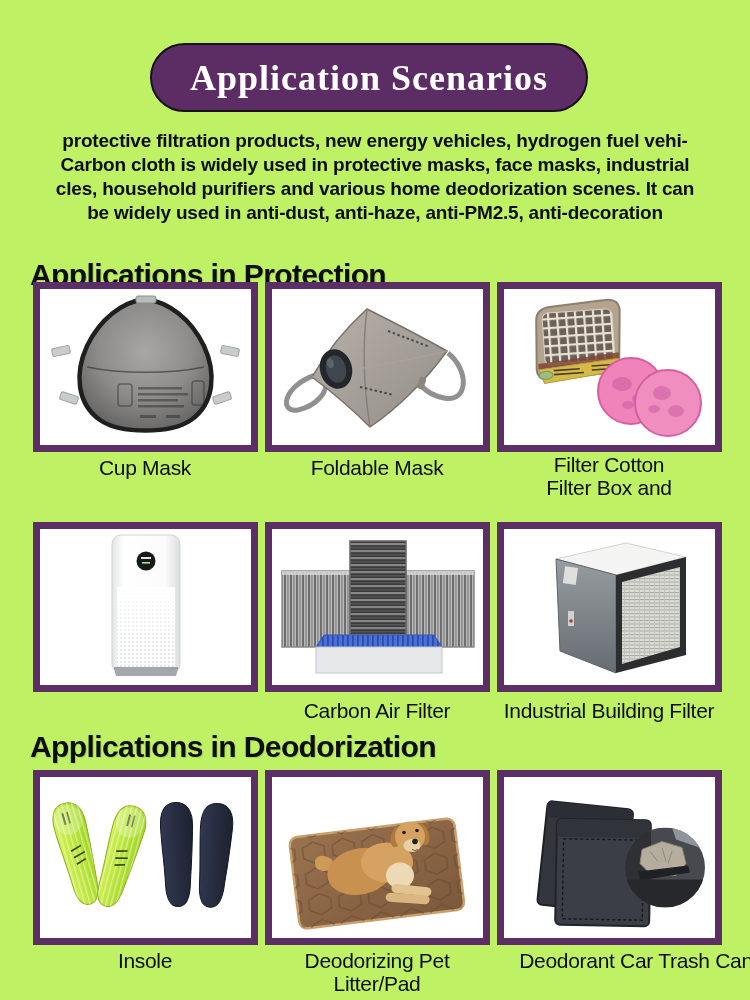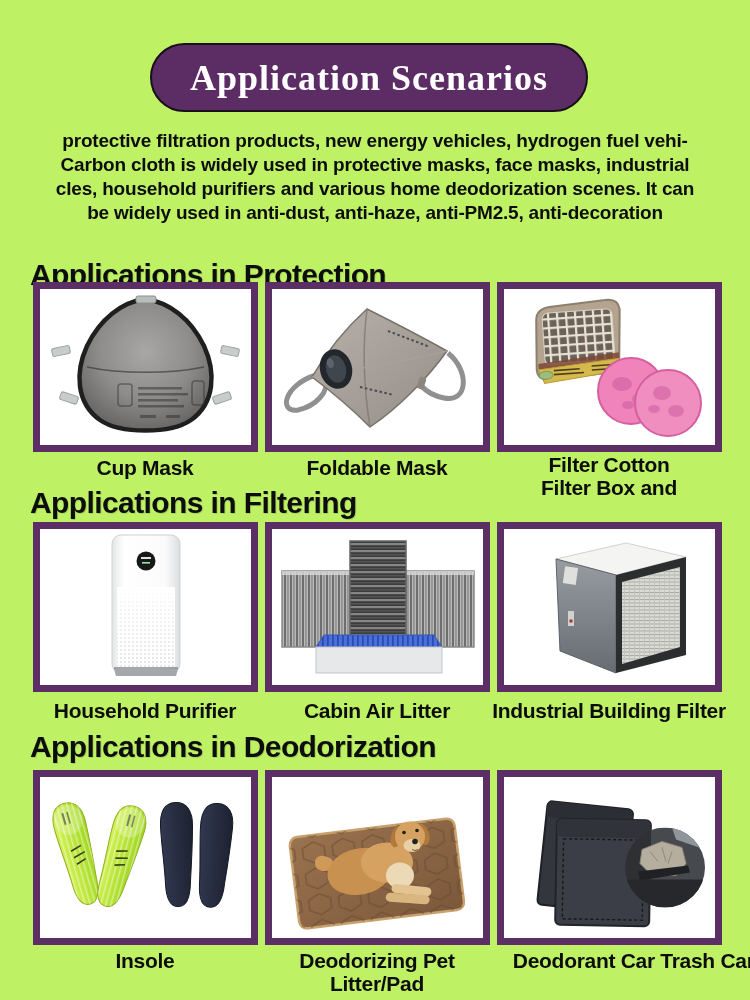--- a/index.html
+++ b/index.html
@@ -11,40 +11,39 @@
   .banner-text{font-family:"Liberation Serif",serif;font-weight:bold;font-size:36px;color:#ffffff;letter-spacing:1px;}
   .intro{position:absolute;left:18px;top:129px;width:714px;text-align:center;
          font-weight:bold;font-size:19px;line-height:24px;letter-spacing:-0.2px;}
   .heading{position:absolute;left:30px;font-size:30px;font-weight:bold;letter-spacing:-0.6px;
            text-shadow:1px 1px 0 rgba(0,0,0,0.12);}
   .card{position:absolute;width:225px;height:170px;box-sizing:border-box;margin:0;
         border:7px solid #5c2e66;background:#ffffff;}
   .card.tall{height:175px;}
   .card svg{display:block;}
   .cap{position:absolute;transform:translateX(-50%);text-align:center;white-space:nowrap;
-       font-weight:bold;font-size:21px;line-height:23px;letter-spacing:-0.3px;}
+       font-weight:normal;font-size:21px;line-height:23px;letter-spacing:-0.3px;}
 </style>
 </head>
 <body>
 
 <div class="page">
 
   <div class="banner">
     <span class="banner-text">Application Scenarios</span>
   </div>
 
   <div class="intro">
     <div>protective filtration products, new energy vehicles, hydrogen fuel vehi-</div>
     <div>Carbon cloth is widely used in protective masks, face masks, industrial</div>
     <div>cles, household purifiers and various home deodorization scenes. It can</div>
     <div>be widely used in anti-dust, anti-haze, anti-PM2.5, anti-decoration</div>
   </div>
 
   <div class="heading" style="top:258px">Applications in Protection</div>
-  <div class="heading" style="top:486px">Applications in Filtering</div>
   <div class="heading" style="top:730px">Applications in Deodorization</div>
 
   <figure class="card" style="left:33px;top:282px">
     <svg width="211" height="156" viewBox="0 0 211 156">
       <defs>
         <radialGradient id="cm-g" cx="50%" cy="40%" r="65%">
           <stop offset="0%" stop-color="#a9a7a5"></stop>
             <stop offset="55%" stop-color="#8e8c8a"></stop>
             <stop offset="100%" stop-color="#636160"></stop>
         </radialGradient>
@@ -164,24 +163,20 @@
       <rect x="72" y="6" width="68" height="138" rx="9" fill="url(#hp-g)" stroke="#d0d1d2"></rect>
       <circle cx="106" cy="32" r="9.5" fill="#17181a"></circle>
       <rect x="101" y="28" width="10" height="2" fill="#dfe3e6"></rect>
       <rect x="102" y="33" width="8" height="1.6" fill="#9be89b"></rect>
       <rect x="77" y="58" width="58" height="80" fill="url(#hp-dots)"></rect>
       <rect x="77" y="58" width="58" height="80" fill="url(#hp-fade)"></rect>
       <rect x="74" y="138" width="64" height="2.5" fill="#6a6e72" opacity="0.6"></rect>
       <path d="M74,140 L138,140 L136,147 L76,147 Z" fill="#a4a8ac"></path>
     </svg>
   </figure>
-  <div class="cap" style="left:145px;top:699px">
-    <div>Household Purifier</div>
-    <div></div>
-  </div>
 
   <figure class="card" style="left:265px;top:522px">
     <svg width="211" height="156" viewBox="0 0 211 156">
       <defs>
         <pattern id="cf-v" patternUnits="userSpaceOnUse" width="6" height="10">
           <rect width="6" height="10" fill="#b9b9b9"></rect>
             <rect width="2" height="10" fill="#6e6e6e"></rect>
             <rect x="3.2" width="1.5" height="10" fill="#8b8b8b"></rect>
         </pattern>
         <pattern id="cf-h" patternUnits="userSpaceOnUse" width="10" height="7">
@@ -197,21 +192,21 @@
       <rect x="10" y="42" width="68" height="76" fill="url(#cf-v)" stroke="#8a8a8a" stroke-width="1.5"></rect>
       <rect x="10" y="42" width="68" height="4" fill="#d9d9d9" opacity="0.8"></rect>
       <rect x="134" y="42" width="68" height="76" fill="url(#cf-v)" stroke="#8a8a8a" stroke-width="1.5"></rect>
       <rect x="134" y="42" width="68" height="4" fill="#d9d9d9" opacity="0.8"></rect>
       <rect x="78" y="12" width="56" height="106" fill="url(#cf-h)" stroke="#666666" stroke-width="1.5"></rect>
       <polygon points="52,106 162,106 170,118 44,118" fill="url(#cf-b)" stroke="#3a56b8"></polygon>
       <rect x="44" y="118" width="126" height="26" fill="#e6e8ea" stroke="#c3c6c9"></rect>
     </svg>
   </figure>
   <div class="cap" style="left:377px;top:699px">
-    <div>Cabin Air Litter</div>
+    <div>Carbon Air Filter</div>
     <div></div>
   </div>
 
   <figure class="card" style="left:497px;top:522px">
     <svg width="211" height="156" viewBox="0 0 211 156">
       <defs>
         <linearGradient id="if-side" x1="0" y1="0" x2="0" y2="1">
           <stop offset="0%" stop-color="#969ca0"></stop>
             <stop offset="100%" stop-color="#666c71"></stop>
         </linearGradient>

